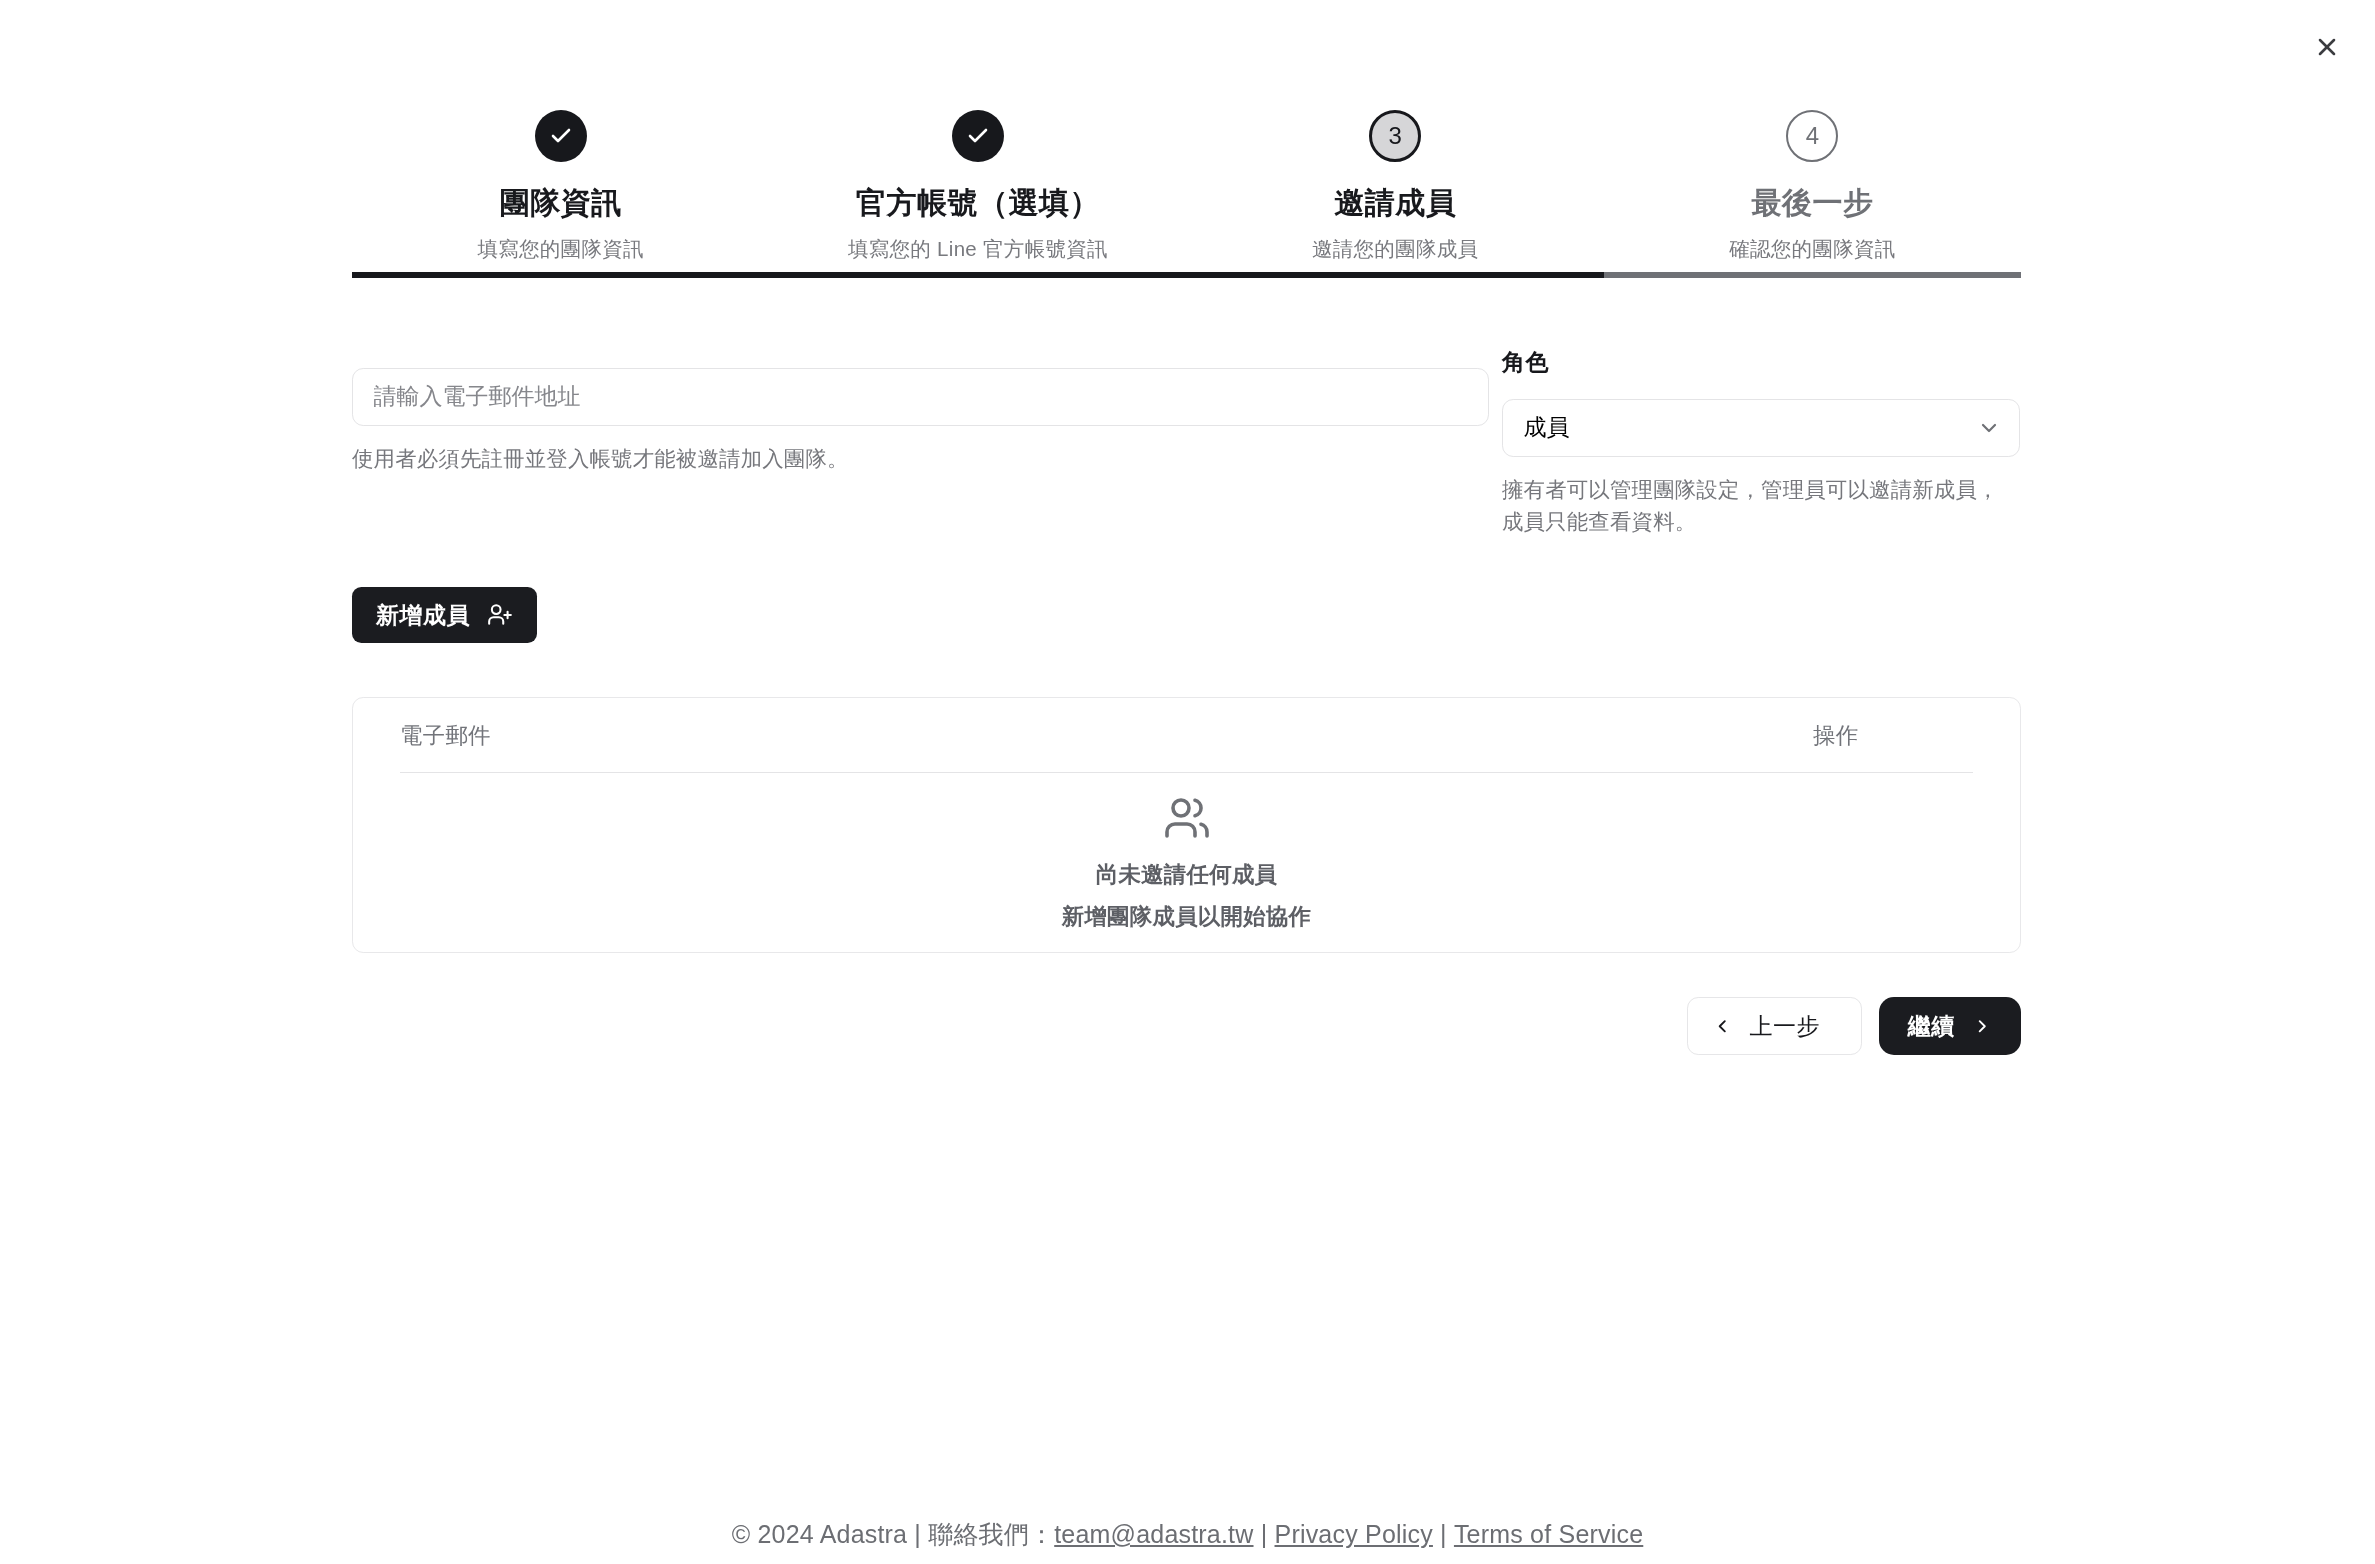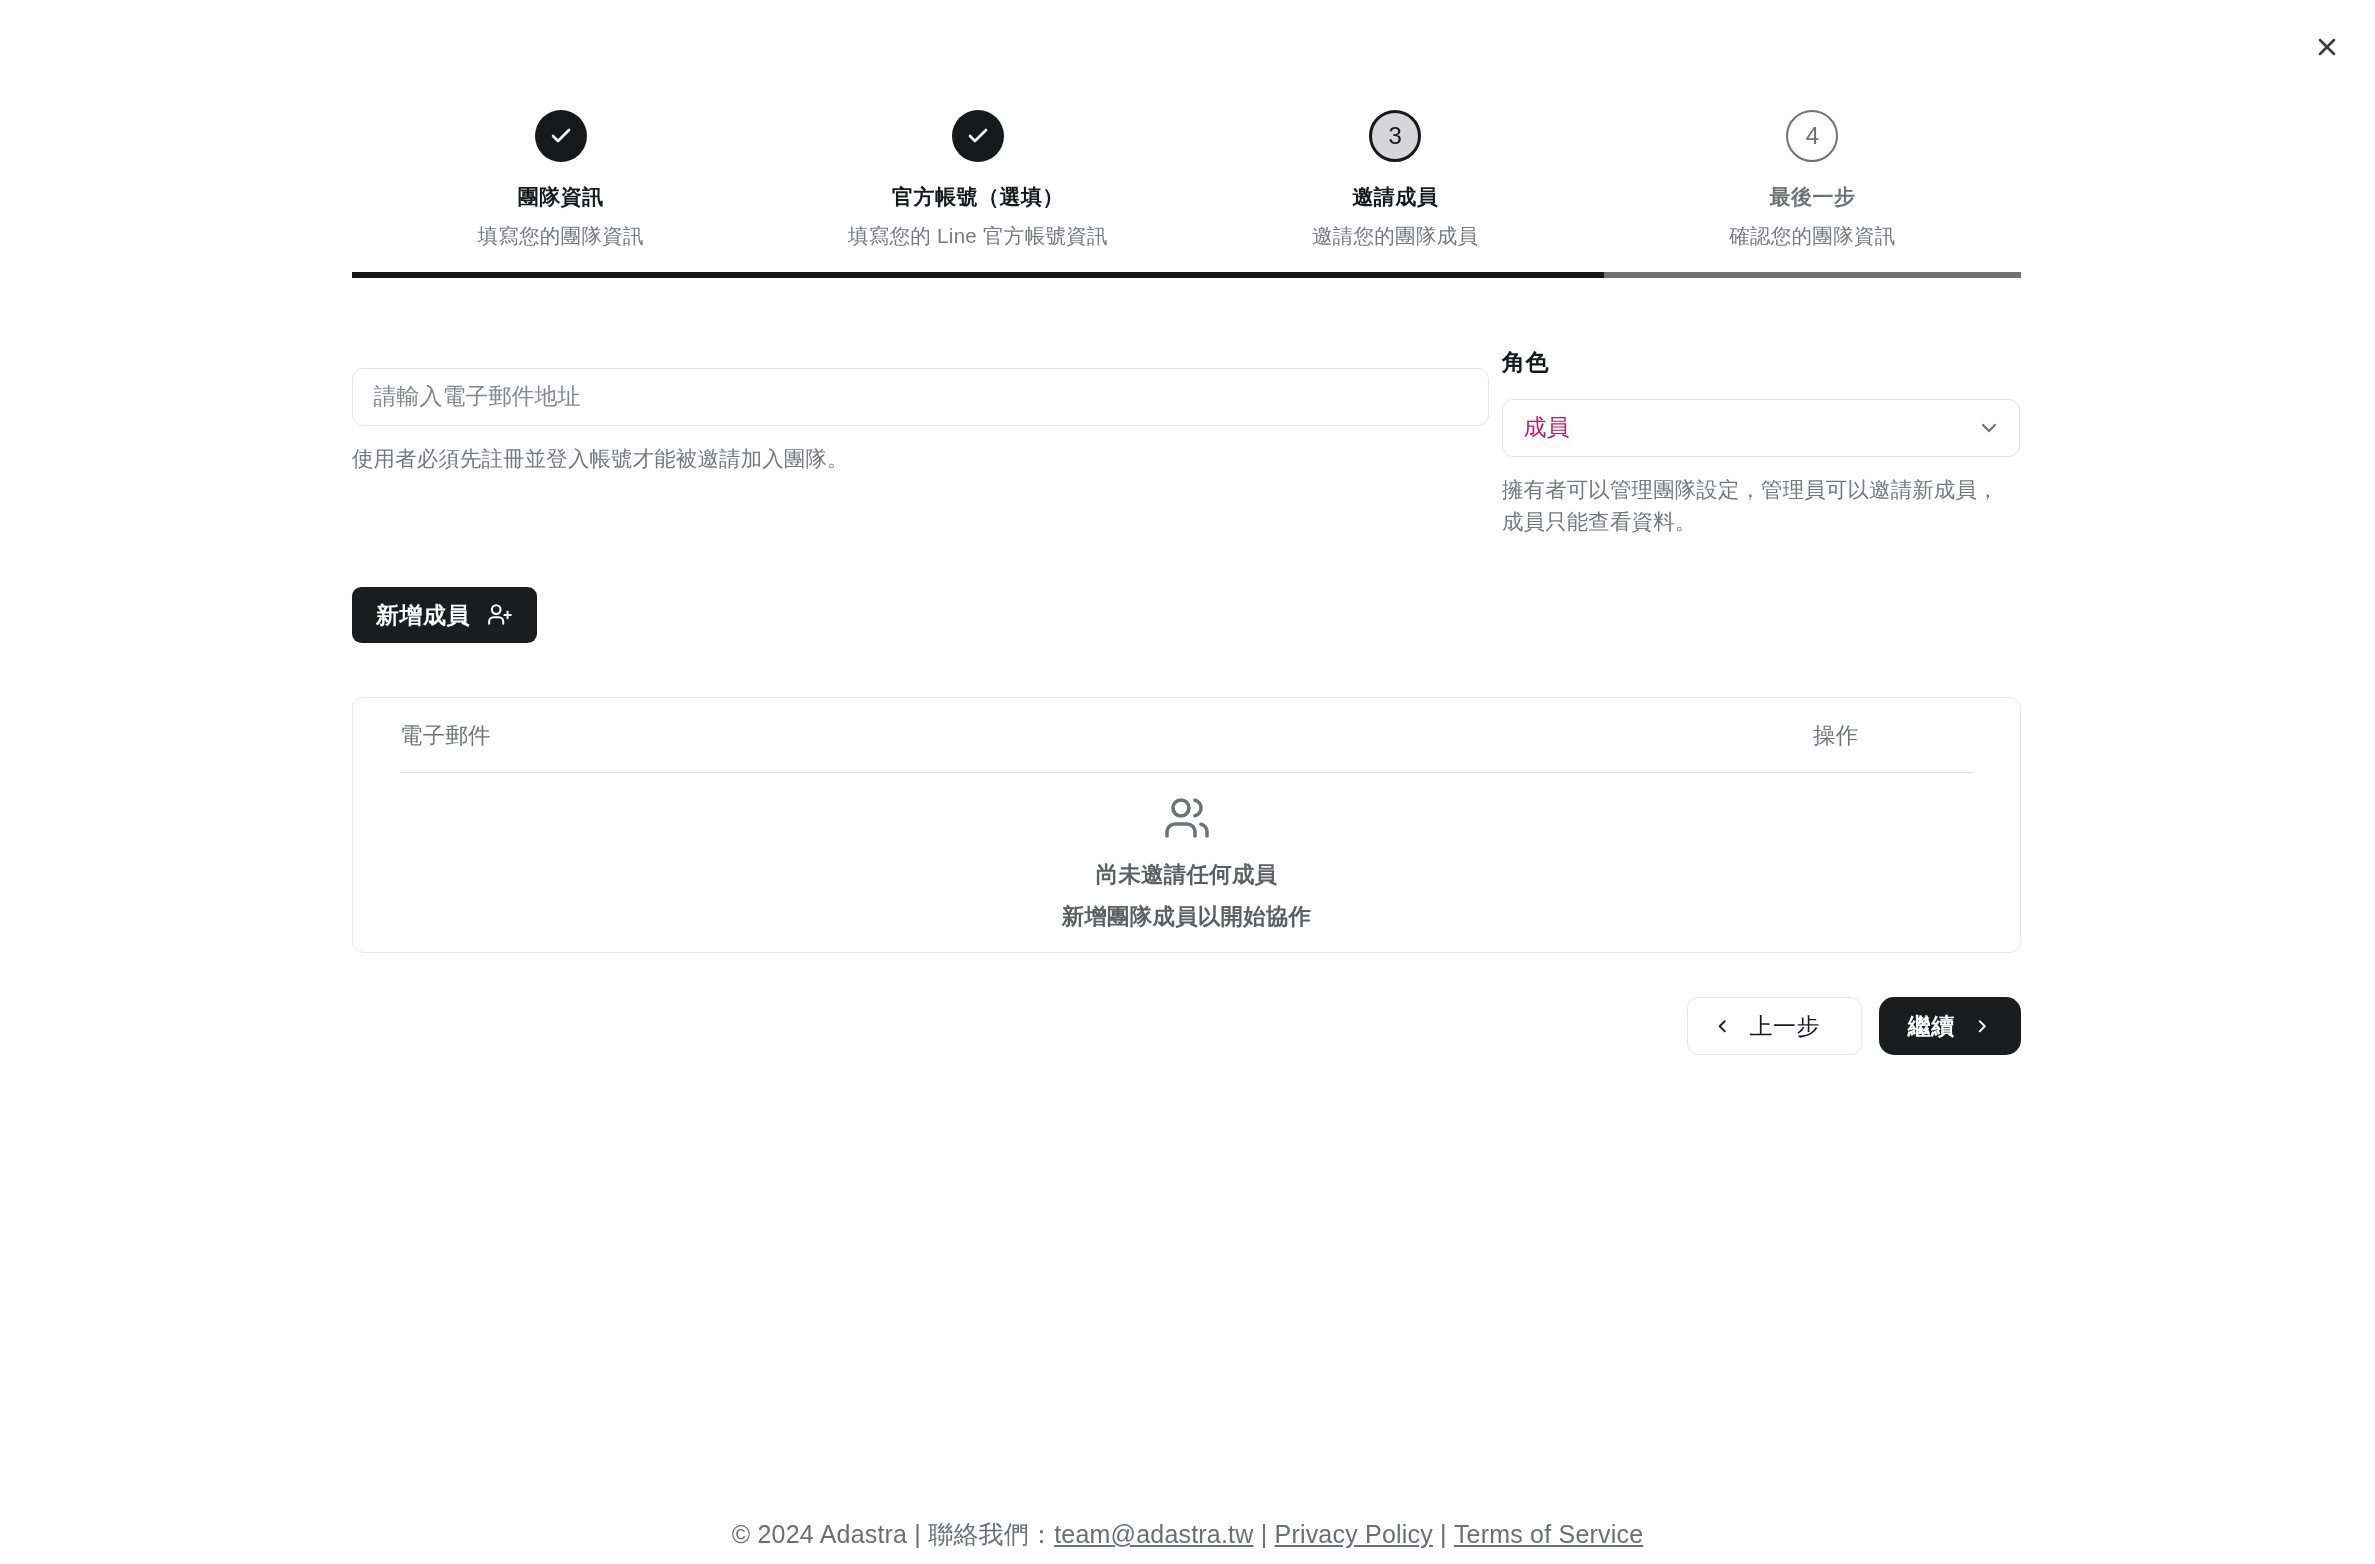--- a/index.html
+++ b/index.html
@@ -76,21 +76,21 @@
     border: 3.7px solid #17181c;
     font-weight: 500;
   }
   .step-circle.upcoming {
     background: #ffffff;
     color: #6f7176;
     border: 2.8px solid #6f7176;
   }
   .step-title {
     margin-top: 20.5px;
-    font-size: 21px;
+    font-size: 30px;
     font-weight: 700;
     letter-spacing: 0.5px;
   }
   .step-title.dark { color: #18191d; }
   .step-title.muted { color: #6f7176; }
   .step-sub {
     margin-top: 11.2px;
     font-size: 20.5px;
     color: #78797e;
     letter-spacing: 0.3px;
@@ -152,21 +152,21 @@
   .select-box {
     width: 100%;
     height: 58px;
     border: 0.9px solid #e4e4e6;
     border-radius: 11.2px;
     background: #ffffff;
     padding: 0 20.5px;
     display: flex;
     align-items: center;
     font-size: 23px;
-    color: #be185d;
+    color: #000000;
     cursor: pointer;
   }
   .select-chevron {
     position: absolute;
     right: 18.6px;
     top: 50%;
     transform: translateY(-50%);
     color: #6f7176;
     pointer-events: none;
     display: flex;

